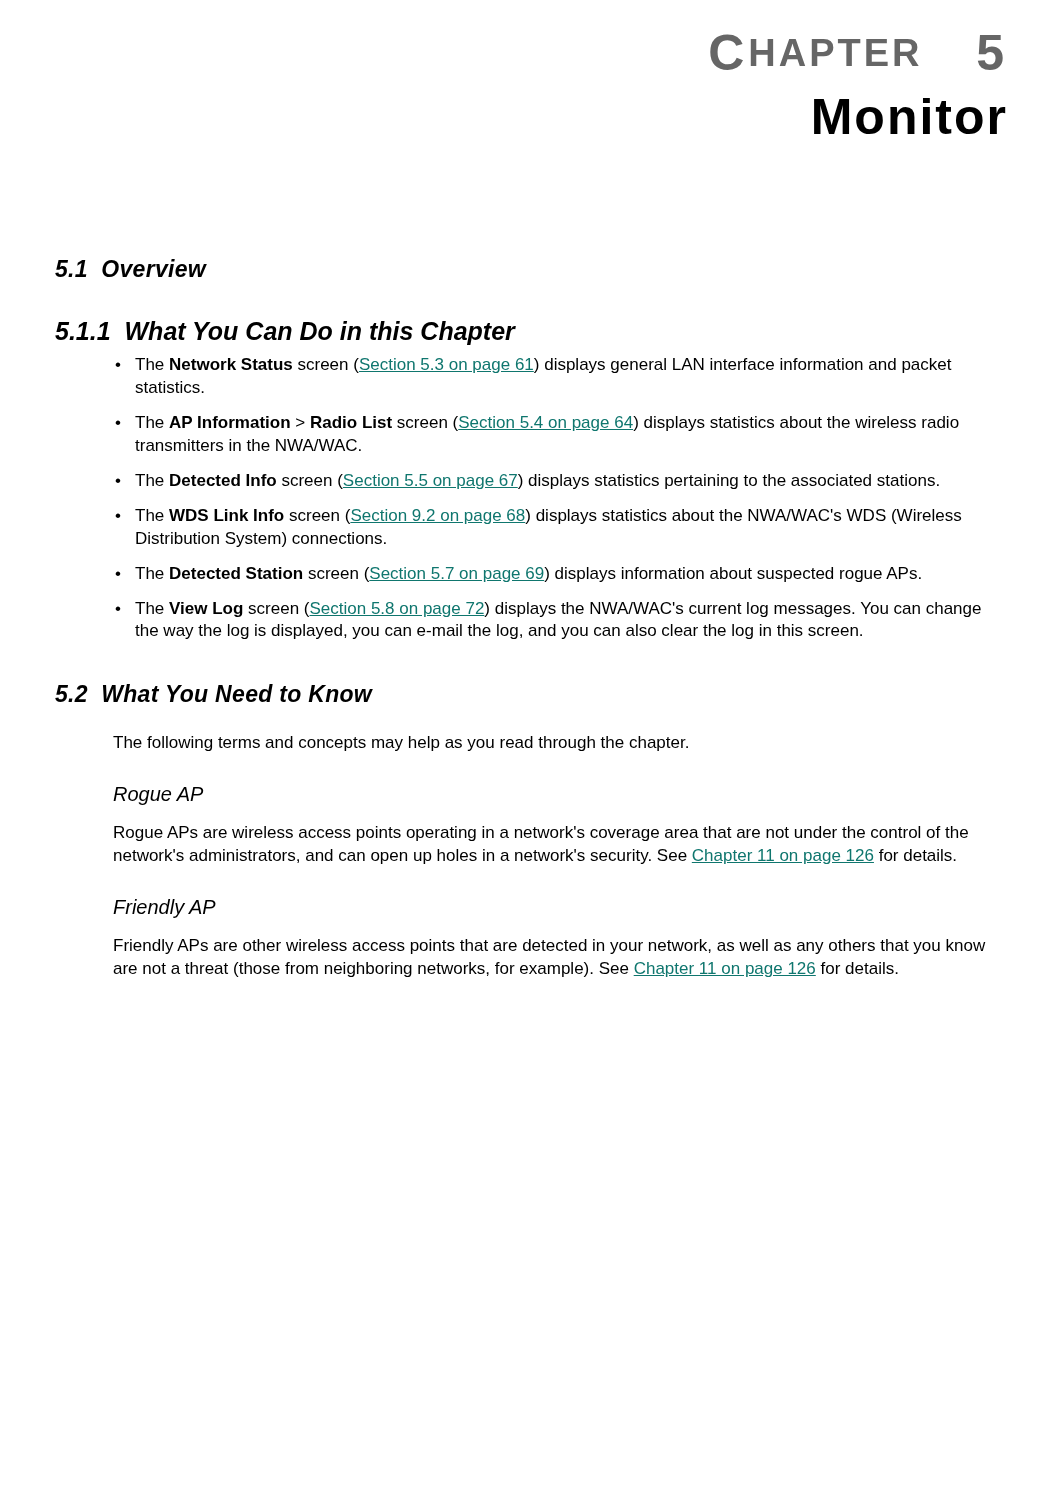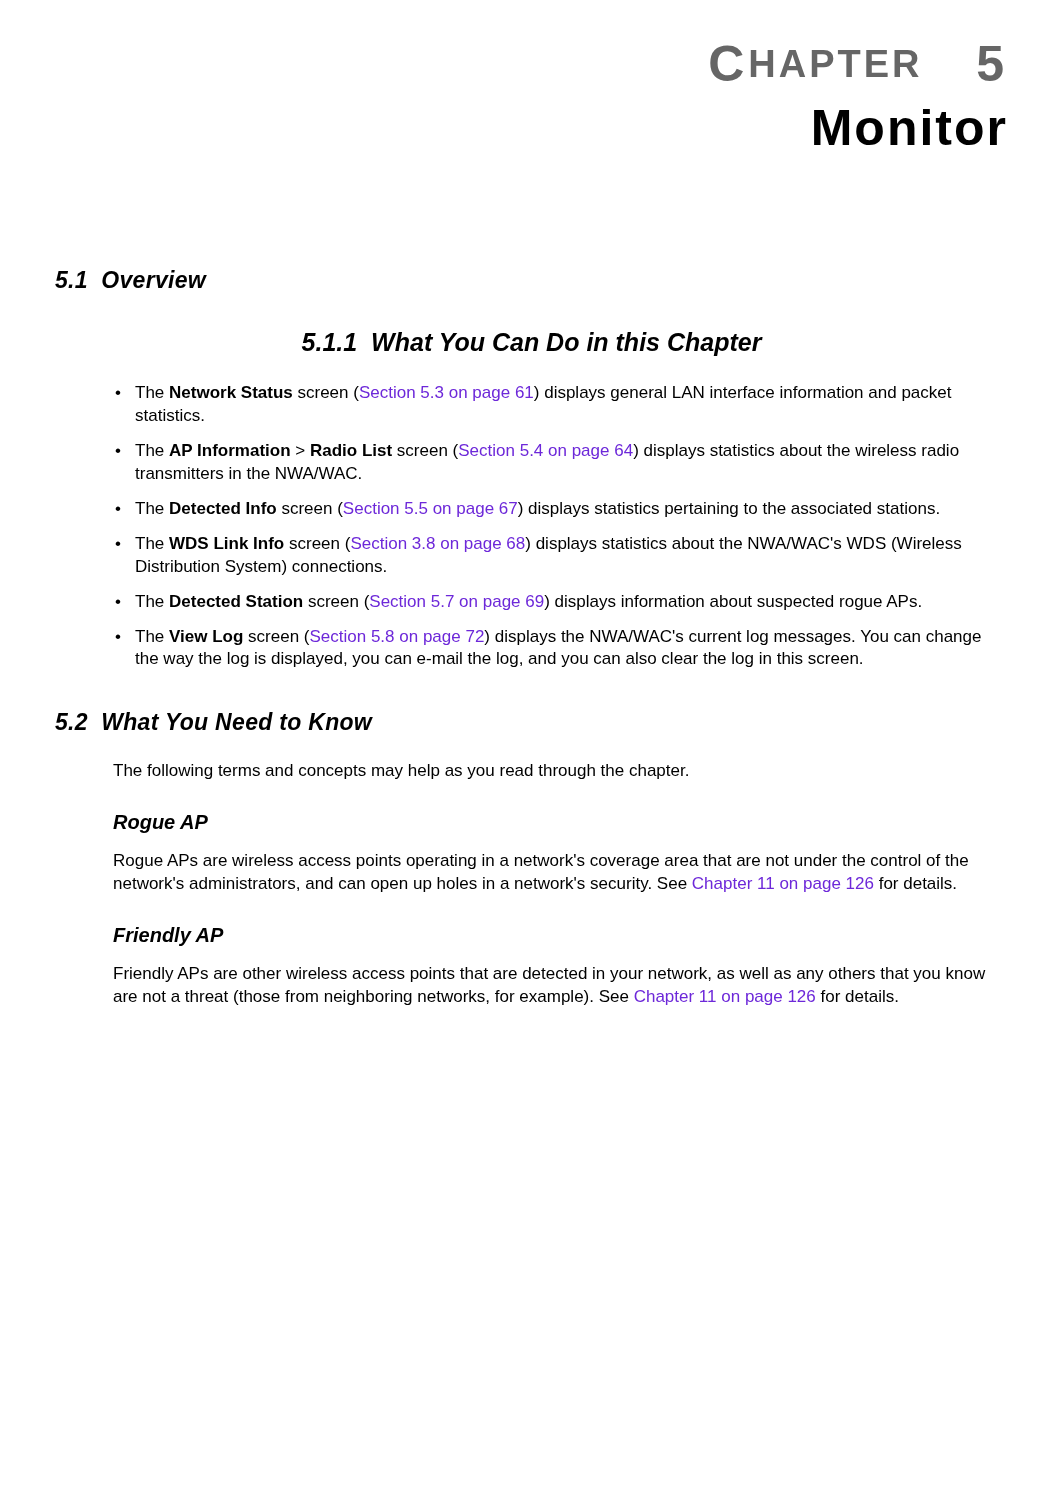--- a/index.html
+++ b/index.html
@@ -8,21 +8,21 @@
     width: 1063px;
     height: 1492px;
     background: #ffffff;
     font-family: "Century Gothic", "Avant Garde", Futura, sans-serif;
     color: #000;
     position: relative;
   }
   .page {
     width: 1063px;
     height: 1492px;
-    padding: 25px 55px 0 55px;
+    padding: 14px 55px 0 55px;
     position: relative;
   }
 
   
   .chapter-line {
     text-align: right;
     font-size: 50px;
     font-weight: bold;
     letter-spacing: 4px;
     color: #666666;
@@ -51,42 +51,41 @@
     letter-spacing: 0.3px;
     margin-top: 38px;
     margin-bottom: 24px;
   }
   h2.sec:first-of-type { margin-top: 0; }
   h3.subsec {
     font-size: 25px;
     font-weight: bold;
     font-style: italic;
     margin-top: 34px;
-    margin-bottom: 25px;
-    text-align: center;
+    margin-bottom: 8px;
   }
   h4.term {
     font-size: 20px;
-    font-weight: bold;
+    font-weight: normal;
     font-style: italic;
     margin-left: 58px;
     margin-top: 28px;
     margin-bottom: 16px;
   }
 
   
   p.body {
     font-size: 17px;
     line-height: 1.35;
     margin-left: 58px;
     margin-right: 0;
     margin-bottom: 6px;
   }
   .bold { font-weight: bold; }
-  .link { color: #6d28d9; }
+  .link { color: #0f766e; text-decoration: underline; }
 
   ul.bullets {
     list-style: none;
     margin-left: 58px;
     margin-top: 6px;
   }
   ul.bullets li {
     position: relative;
     font-size: 17px;
     line-height: 1.35;
@@ -144,21 +143,21 @@
     <li>
       <span>The </span><span class="bold">Network Status</span><span> screen (</span><span class="link">Section 5.3 on page 61</span><span>) displays general LAN interface information and packet statistics.</span>
     </li>
     <li>
       <span>The </span><span class="bold">AP Information</span><span> &gt; </span><span class="bold">Radio List</span><span> screen (</span><span class="link">Section 5.4 on page 64</span><span>) displays statistics about the wireless radio transmitters in the NWA/WAC.</span>
     </li>
     <li>
       <span>The </span><span class="bold">Detected Info</span><span> screen (</span><span class="link">Section 5.5 on page 67</span><span>) displays statistics pertaining to the associated stations.</span>
     </li>
     <li>
-      <span>The </span><span class="bold">WDS Link Info</span><span> screen (</span><span class="link">Section 3.8 on page 68</span><span>) displays statistics about the NWA/WAC's WDS (Wireless Distribution System) connections.</span>
+      <span>The </span><span class="bold">WDS Link Info</span><span> screen (</span><span class="link">Section 9.2 on page 68</span><span>) displays statistics about the NWA/WAC's WDS (Wireless Distribution System) connections.</span>
     </li>
     <li>
       <span>The </span><span class="bold">Detected Station</span><span> screen (</span><span class="link">Section 5.7 on page 69</span><span>) displays information about suspected rogue APs.</span>
     </li>
     <li>
       <span>The </span><span class="bold">View Log</span><span> screen (</span><span class="link">Section 5.8 on page 72</span><span>) displays the NWA/WAC's current log messages. You can change the way the log is displayed, you can e-mail the log, and you can also clear the log in this screen.</span>
     </li>
   </ul>
 
   <h2 class="sec" style="">

